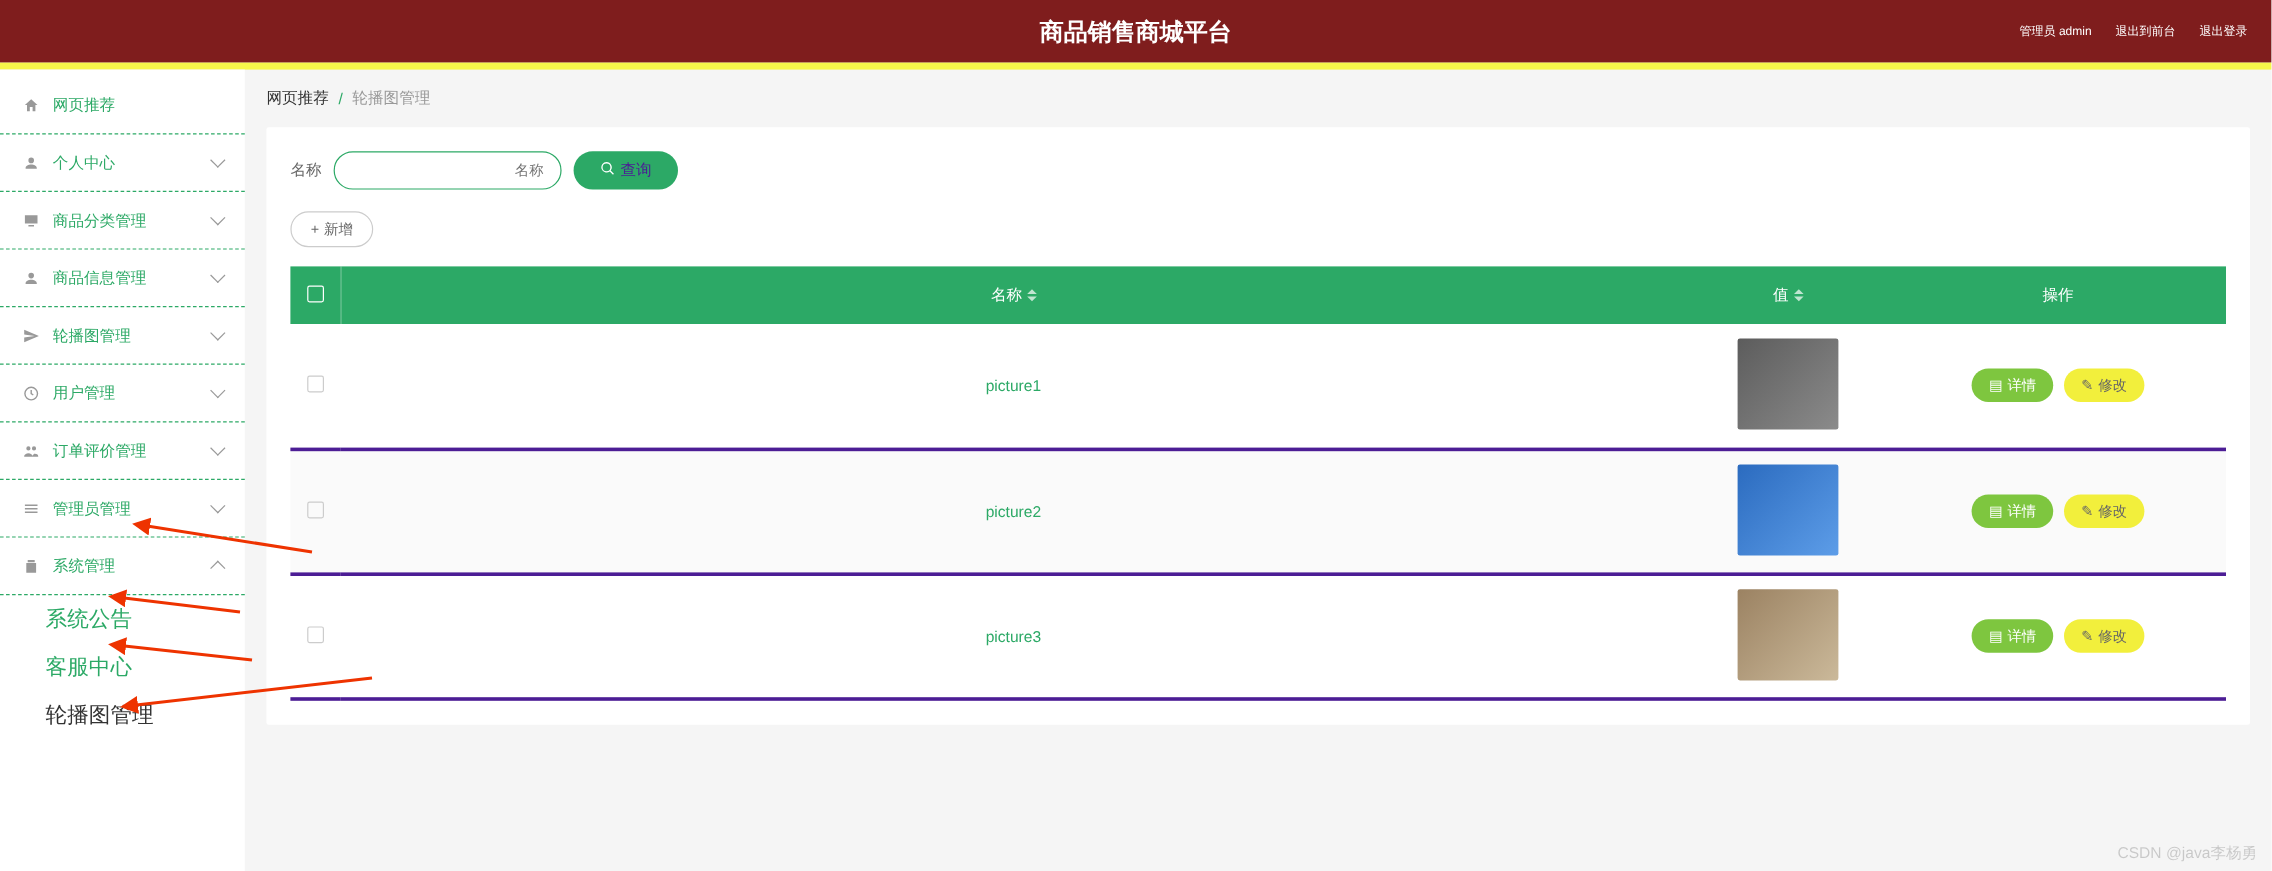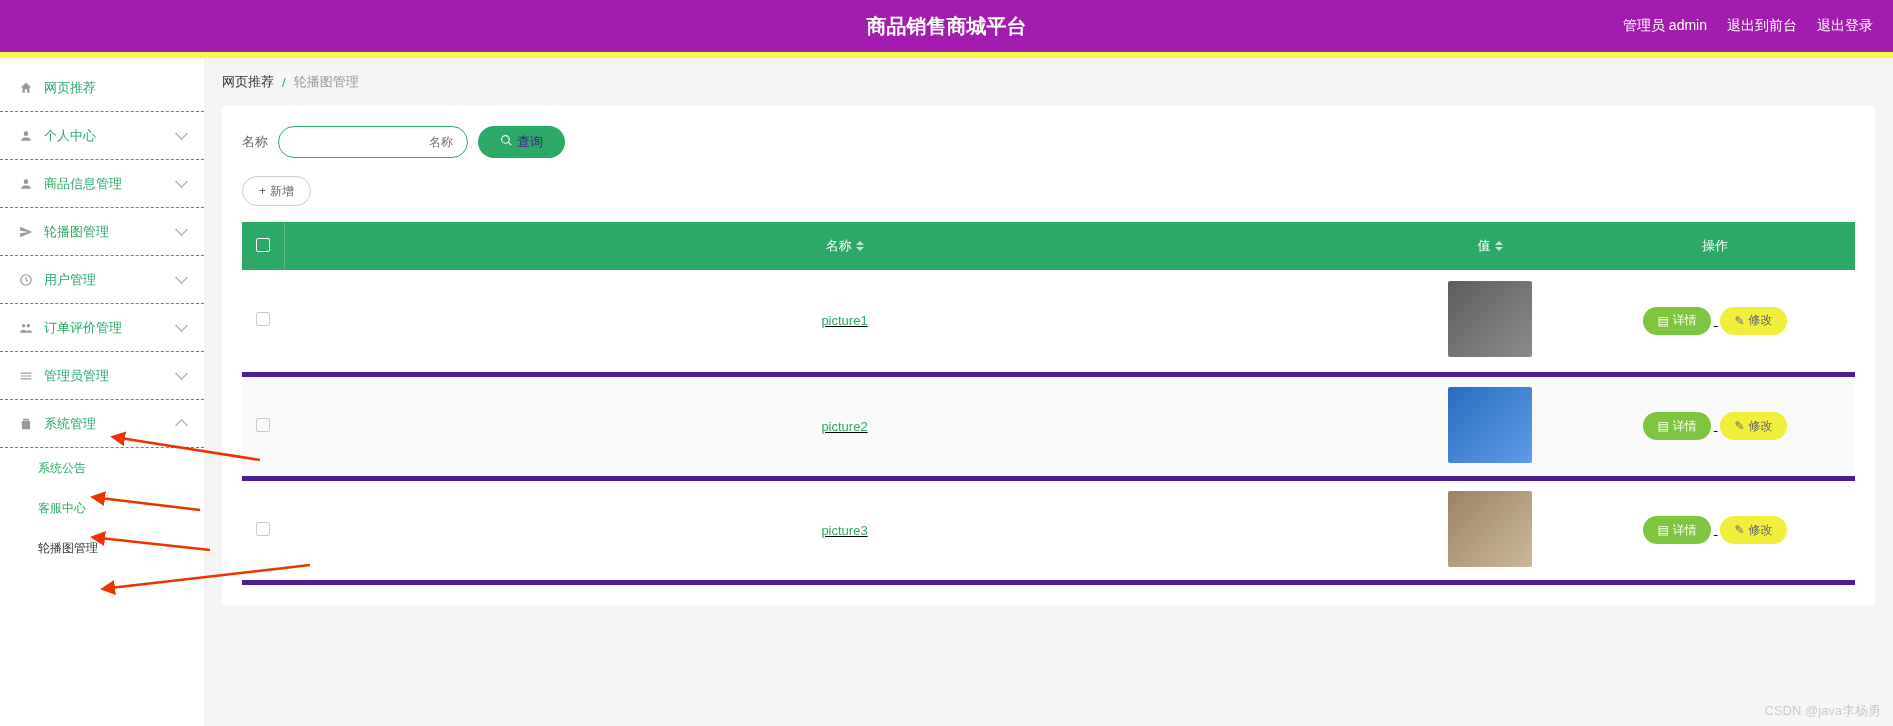--- a/index.html
+++ b/index.html
@@ -1,31 +1,31 @@
 <!DOCTYPE html>
 <html><head>
 <meta charset="utf-8">
 <style>
 * { margin: 0; padding: 0; box-sizing: border-box; font-family: "Microsoft YaHei", Arial, sans-serif; }
 body { background: #f5f5f5; width: 1893px; height: 726px; overflow: hidden; position: relative; }
 
-.header { background: #a21caf; height: 52px; display: flex; align-items: center; justify-content: center; position: relative; }
+.header { background: #7f1d1d; height: 52px; display: flex; align-items: center; justify-content: center; position: relative; }
 .header-title { color: #fff; font-size: 20px; font-weight: bold; }
 .header-actions { position: absolute; right: 20px; display: flex; gap: 20px; }
-.header-actions span { color: #fff; font-size: 14px; cursor: pointer; }
+.header-actions span { color: #fff; font-size: 10px; cursor: pointer; }
 .yellow-bar { height: 6px; background: #f7f74a; }
 
 .container { display: flex; height: calc(100% - 58px); }
 
 .sidebar { width: 204px; background: #fff; padding-top: 6px; }
 .menu-item { display: flex; align-items: center; height: 48px; padding: 0 18px; color: #2ca966; font-size: 13px; cursor: pointer; border-bottom: 1.5px dashed #2ca966; position: relative; }
 .menu-item .icon { width: 16px; height: 16px; margin-right: 10px; display: inline-flex; align-items: center; justify-content: center; fill: #999; color: #999; }
 .menu-item.has-chevron::after { content: ''; position: absolute; right: 18px; width: 8px; height: 8px; border-right: 1.5px solid #999; border-bottom: 1.5px solid #999; transform: rotate(45deg); top: 17px; }
 .menu-item.expanded::after { transform: rotate(-135deg); top: 21px; }
-.submenu-item { display: flex; align-items: center; height: 40px; padding-left: 38px; color: #2ca966; font-size: 12px; cursor: pointer; }
+.submenu-item { display: flex; align-items: center; height: 40px; padding-left: 38px; color: #2ca966; font-size: 18px; cursor: pointer; }
 .submenu-item.active { color: #333; }
 
 .main { flex: 1; padding: 0 18px; overflow: auto; }
 .breadcrumb { height: 48px; display: flex; align-items: center; font-size: 13px; }
 .breadcrumb .sep { margin: 0 8px; color: #2ca966; }
 .breadcrumb .current { color: #999; }
 
 .panel { background: #fff; padding: 20px; border-radius: 2px; }
 .search-row { display: flex; align-items: center; gap: 10px; margin-bottom: 18px; }
 .search-label { font-size: 13px; color: #666; }
@@ -34,21 +34,21 @@
 .add-btn { height: 30px; padding: 0 16px; background: #fff; border: 1px solid #ccc; border-radius: 15px; font-size: 12px; color: #666; cursor: pointer; display: inline-flex; align-items: center; gap: 4px; margin-bottom: 16px; }
 
 table { width: 100%; border-collapse: collapse; }
 thead { background: #2ca966; color: #fff; }
 th { height: 48px; font-size: 13px; font-weight: normal; text-align: center; }
 th.checkbox-col, td.checkbox-col { width: 42px; border-right: 1px solid rgba(255,255,255,0.2); }
 td.checkbox-col { border-right: none; }
 th .sort-icon { display: inline-flex; flex-direction: column; margin-left: 4px; vertical-align: middle; }
 th .sort-icon::before { content: ''; border: 4px solid transparent; border-bottom-color: rgba(255,255,255,0.7); margin-bottom: 2px; }
 th .sort-icon::after { content: ''; border: 4px solid transparent; border-top-color: rgba(255,255,255,0.7); }
-tbody tr { border-bottom: 5px solid #4c1d95; text-decoration: underline; }
+tbody tr { border-bottom: 3px solid #4c1d95; }
 tbody tr:nth-child(even) { background: #fafafa; }
 td { height: 104px; text-align: center; font-size: 13px; color: #2ca966; }
 .cb { width: 14px; height: 14px; border: 1px solid #ccc; display: inline-block; border-radius: 2px; }
 .cb.header-cb { border-color: #fff; }
 .thumb { width: 84px; height: 76px; background: linear-gradient(135deg,#5c5c5c,#8b8b8b); display: inline-block; border-radius: 2px; }
 .thumb.t2 { background: linear-gradient(135deg,#2b6bbf,#5d9de8); }
 .thumb.t3 { background: linear-gradient(135deg,#9b8262,#cbb99a); }
 .action-btn { display: inline-flex; align-items: center; gap: 4px; height: 28px; padding: 0 14px; border-radius: 14px; font-size: 12px; border: none; cursor: pointer; margin: 0 3px; }
 .action-btn.detail { background: #7ec63f; color: #fff; }
 .action-btn.edit { background: #f2ef3c; color: #666; }
@@ -87,20 +87,28 @@
       <span class="icon">
           <svg viewBox="0 0 24 24" width="14" height="14">
             <path d="M12 12a4 4 0 100-8 4 4 0 000 8zm0 2c-4 0-8 2-8 5v1h16v-1c0-3-4-5-8-5z"></path>
           </svg>
         </span>
       <span>个人中心</span>
     </div>
     <div class="menu-item has-chevron">
       <span class="icon">
           <svg viewBox="0 0 24 24" width="14" height="14">
+            <path d="M3 4h18v12H3zM8 20h8v-2H8z"></path>
+          </svg>
+        </span>
+      <span>商品分类管理</span>
+    </div>
+    <div class="menu-item has-chevron">
+      <span class="icon">
+          <svg viewBox="0 0 24 24" width="14" height="14">
             <path d="M12 12a4 4 0 100-8 4 4 0 000 8zm0 2c-4 0-8 2-8 5v1h16v-1c0-3-4-5-8-5z"></path>
           </svg>
         </span>
       <span>商品信息管理</span>
     </div>
     <div class="menu-item has-chevron">
       <span class="icon">
           <svg viewBox="0 0 24 24" width="14" height="14">
             <path d="M2 21l21-9L2 3v7l15 2-15 2z"></path>
           </svg>

